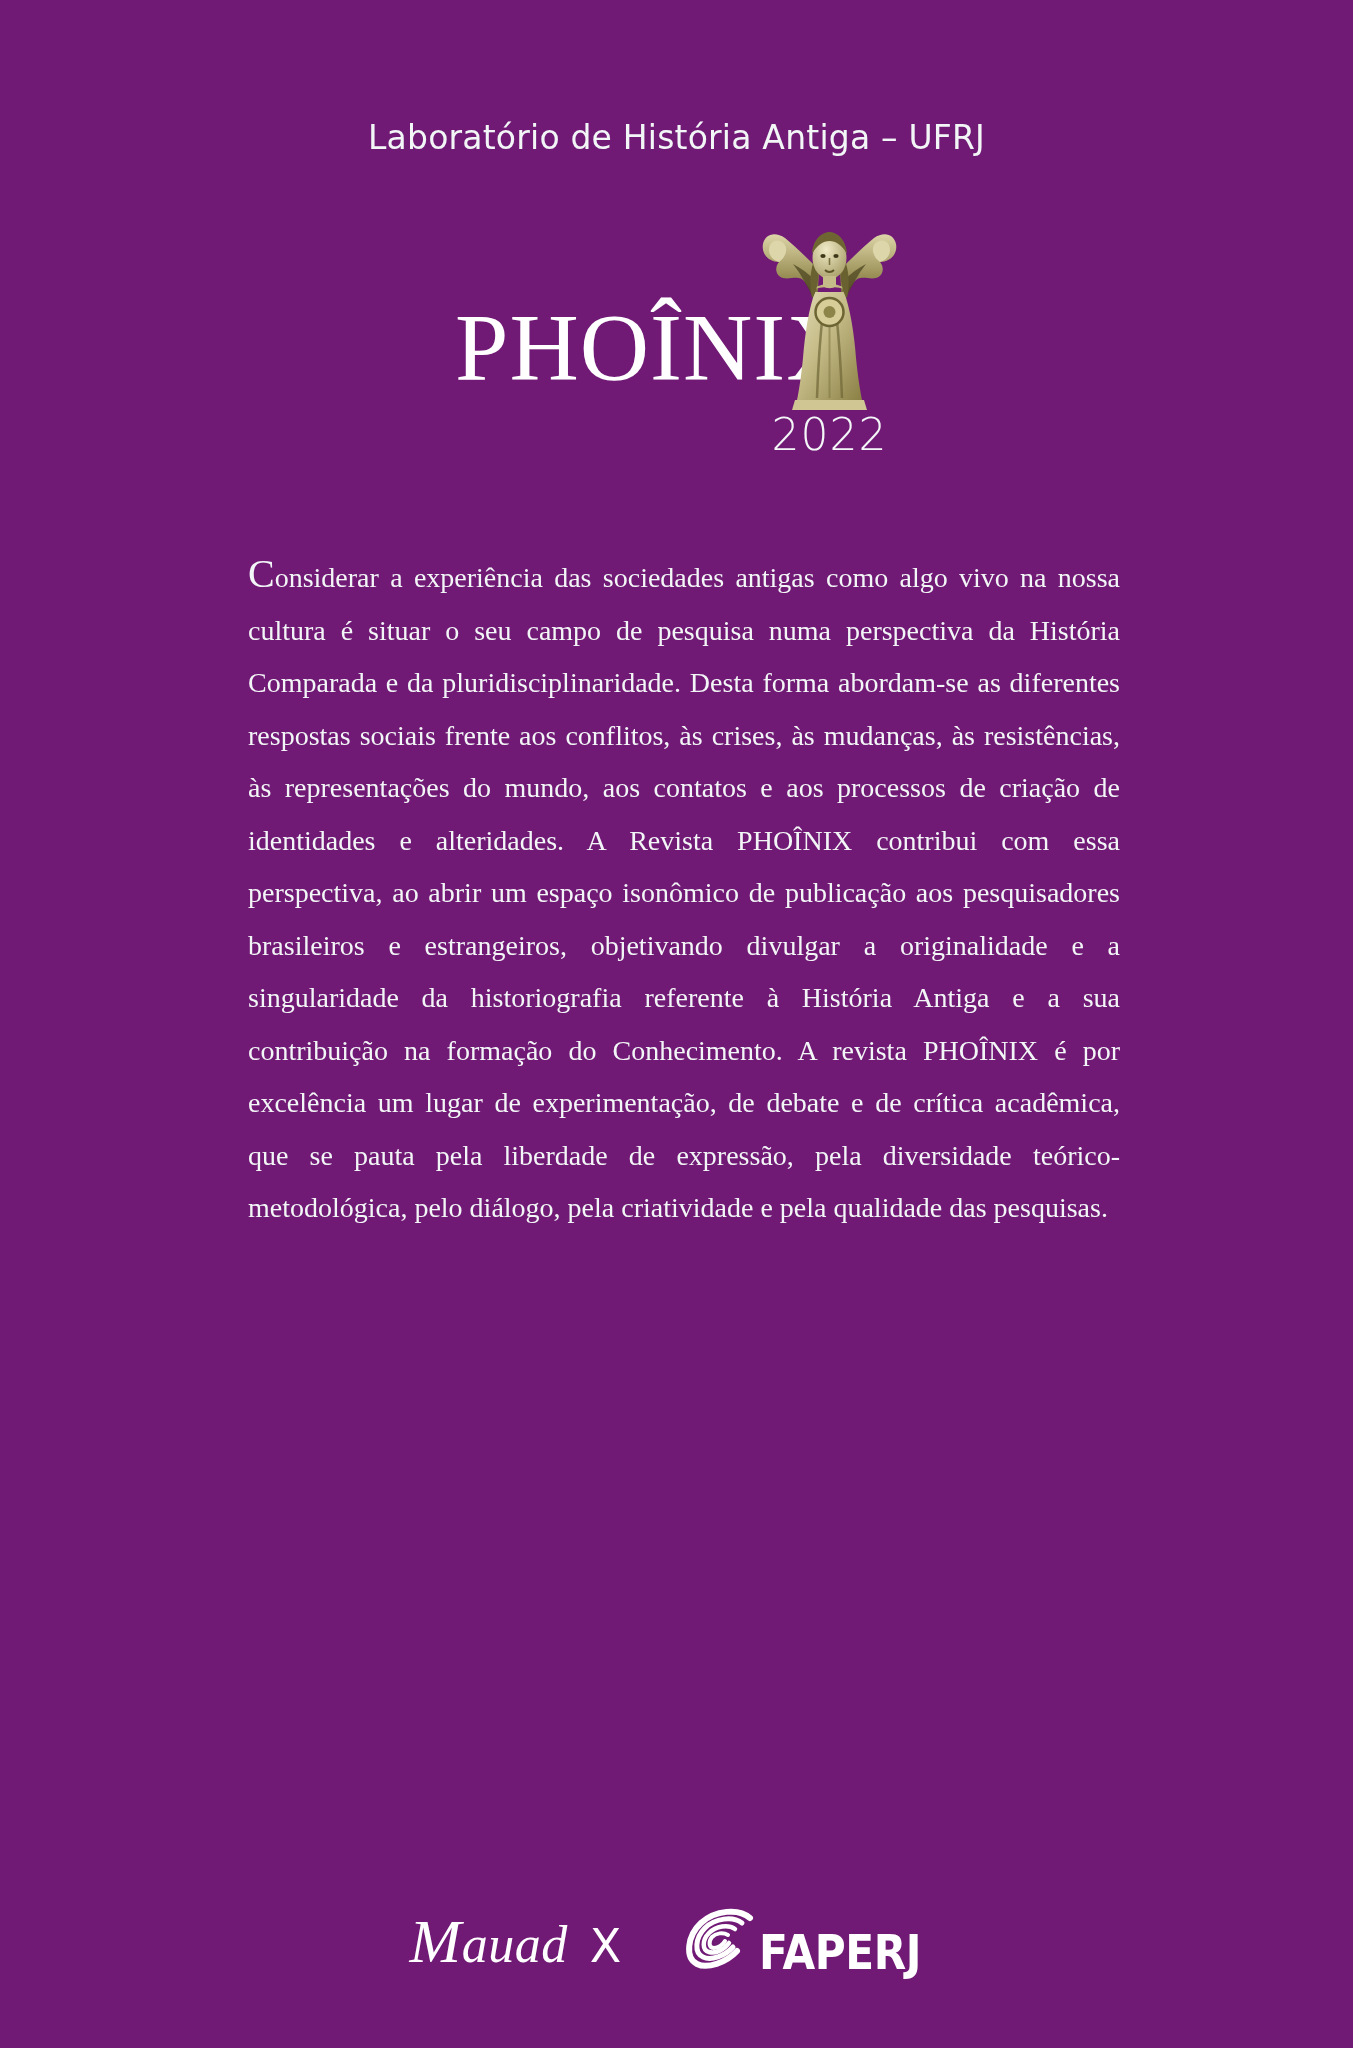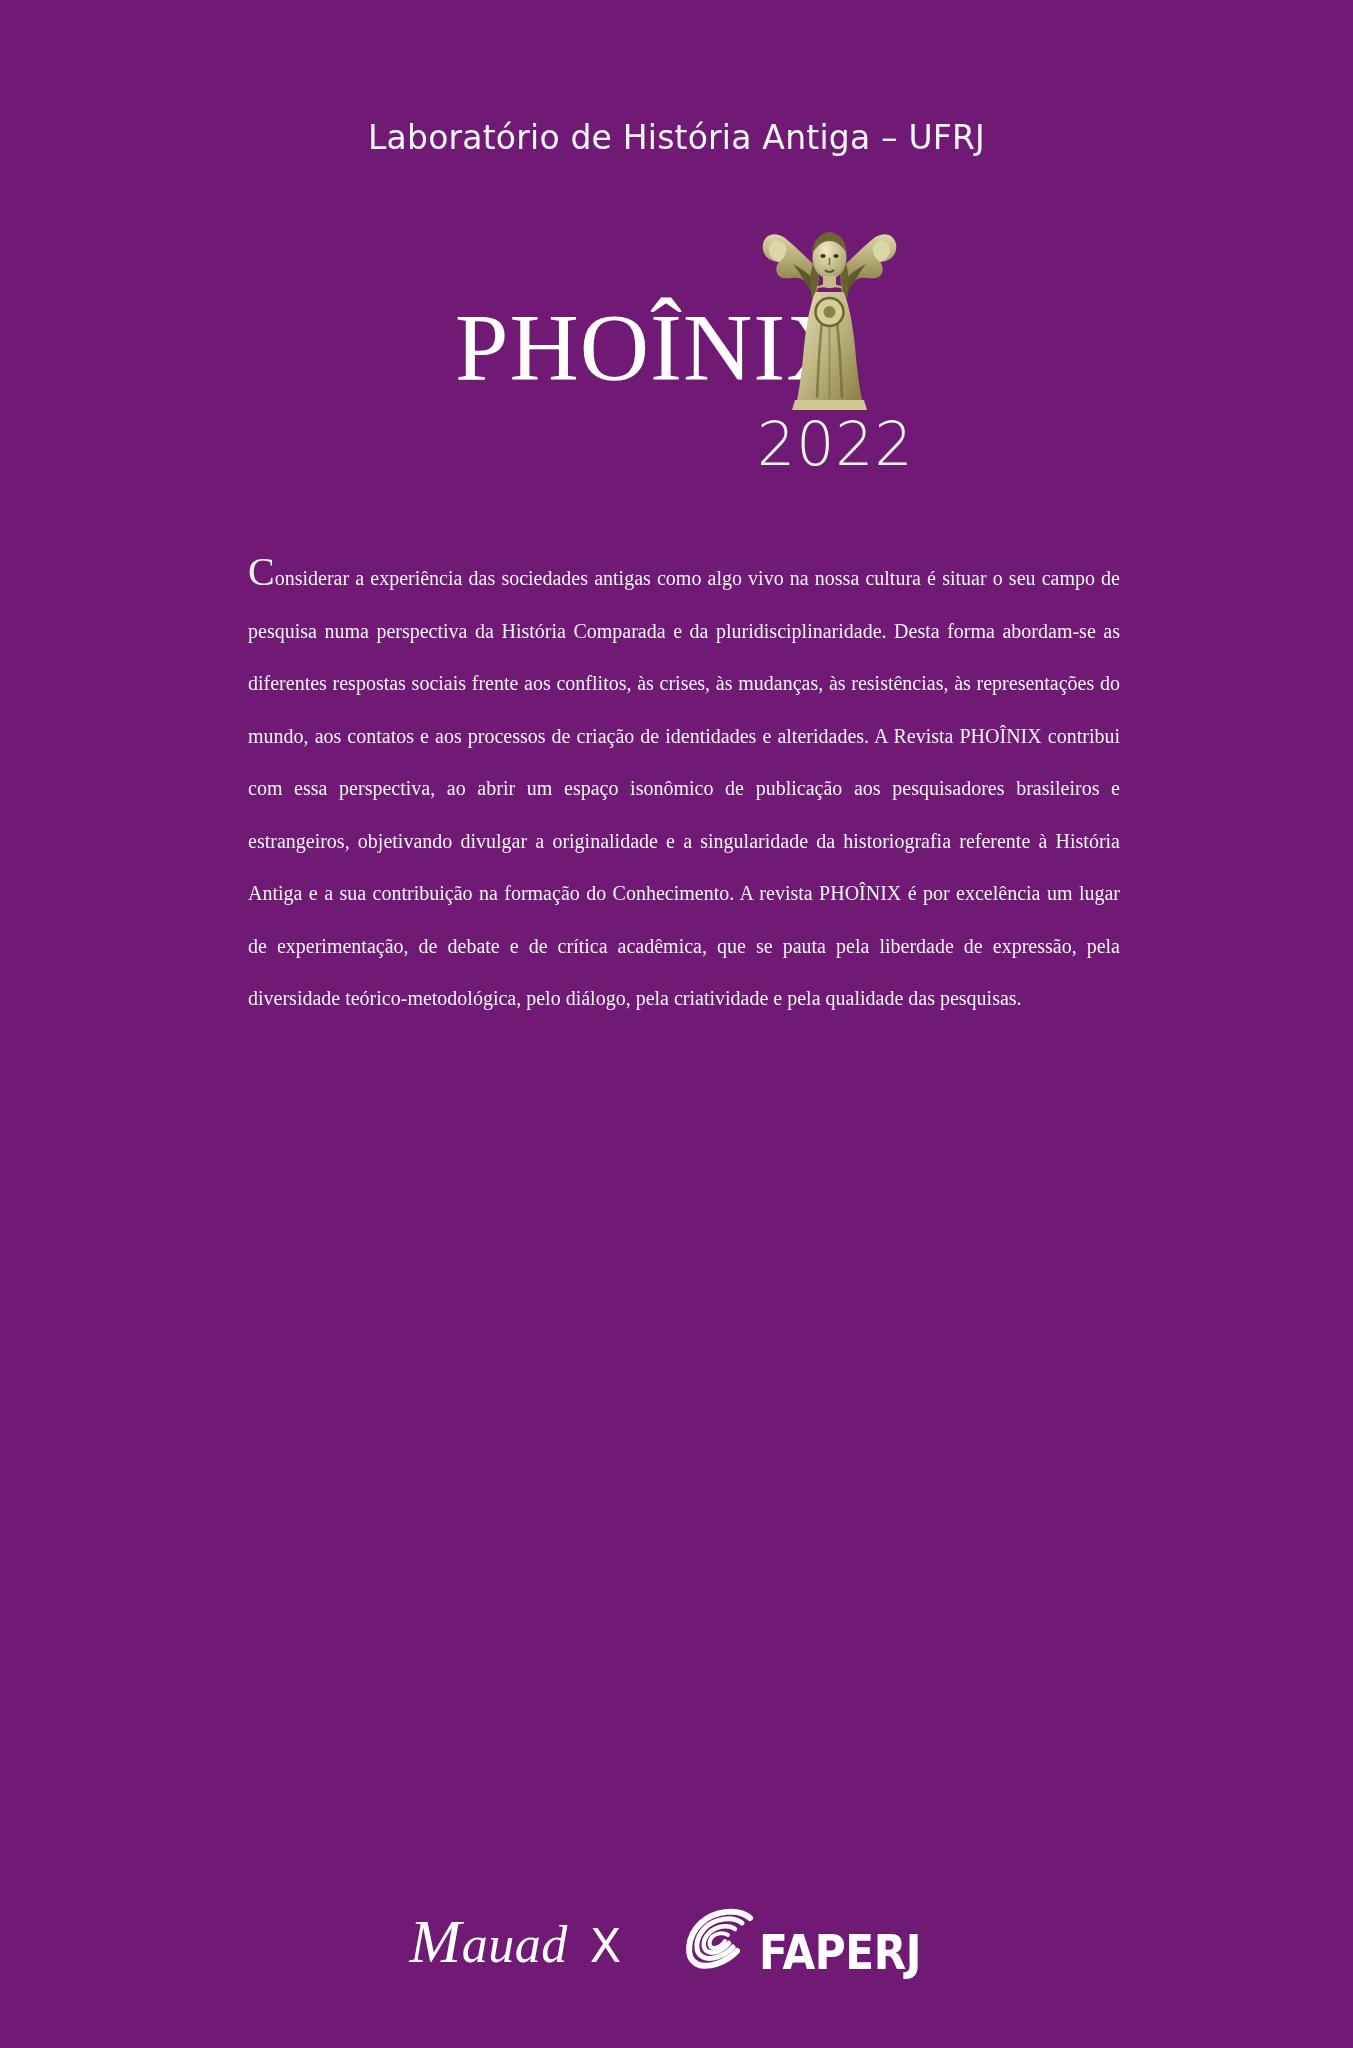--- a/index.html
+++ b/index.html
@@ -77,37 +77,37 @@
     height: 200px;
   }
 
   .year {
     position: absolute;
     left: 757px;
     top: 197px;
     width: 145px;
     text-align: center;
     font-family: "DejaVu Sans", sans-serif;
-    font-size: 60px;
+    font-size: 44px;
     font-weight: 300;
     color: #f4f7f8;
     letter-spacing: 1px;
   }
 
   
   .body-block {
     position: absolute;
     top: 552px;
     left: 248px;
     width: 872px;
   }
 
   .body-text {
     font-family: "Liberation Serif", serif;
-    font-size: 20px;
+    font-size: 28px;
     line-height: 52.5px;
     color: #f3f6f7;
     text-align: justify;
     text-justify: inter-word;
     hyphens: none;
     margin: 0;
   }
 
   .body-text::first-letter {
     font-size: 40px;

